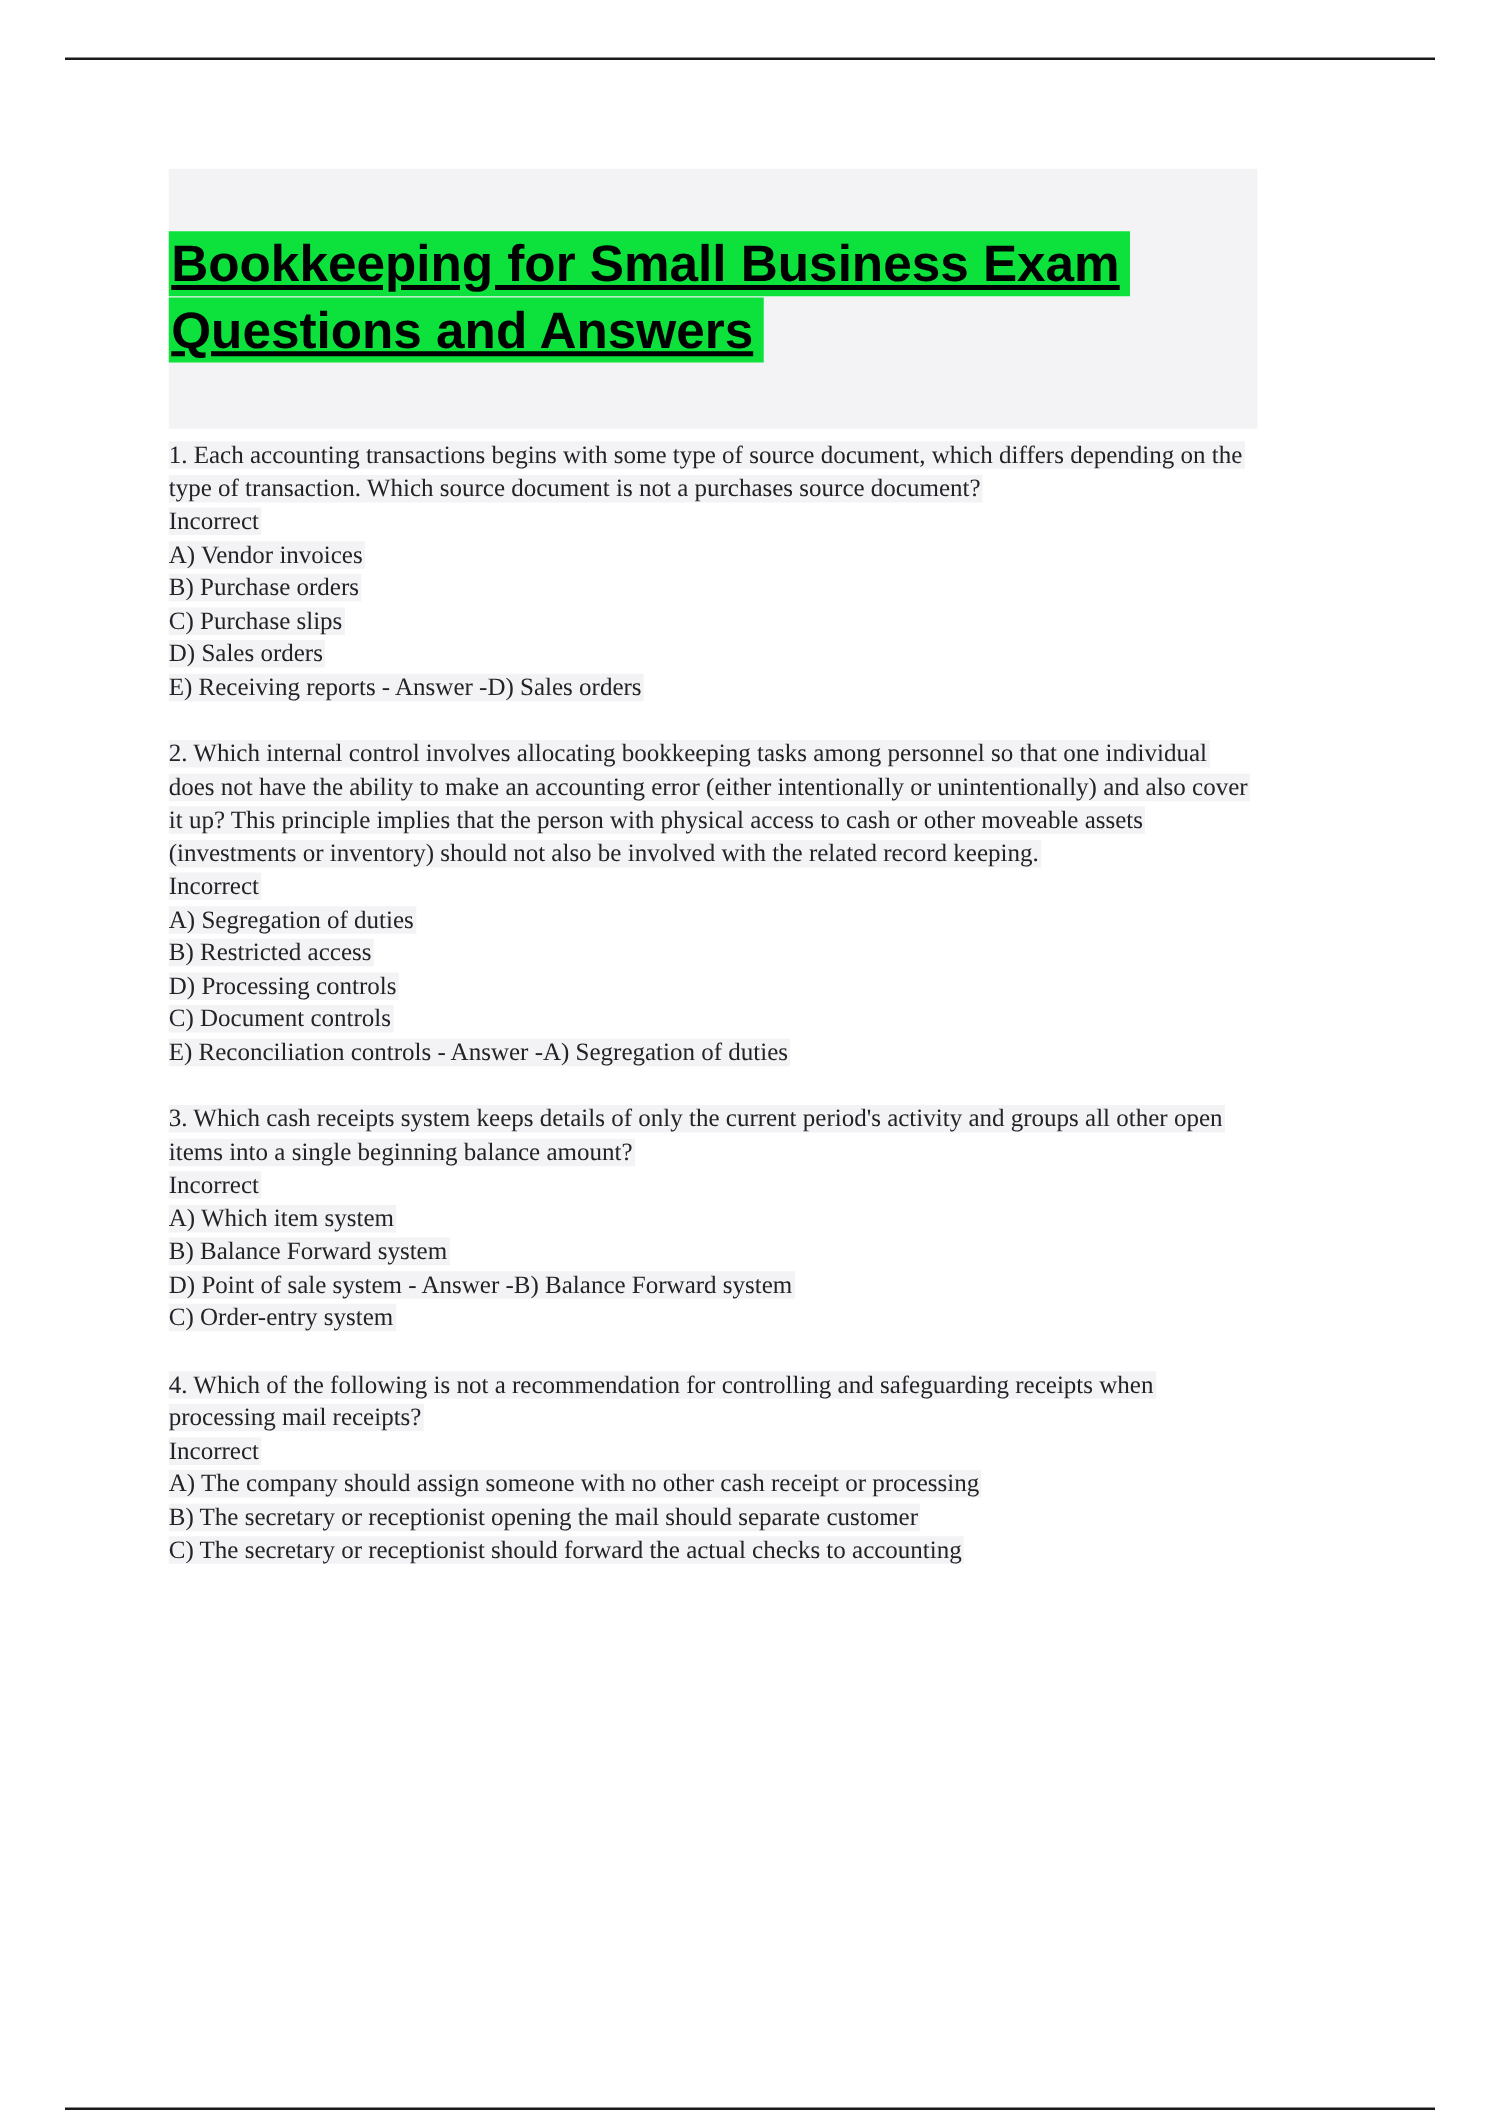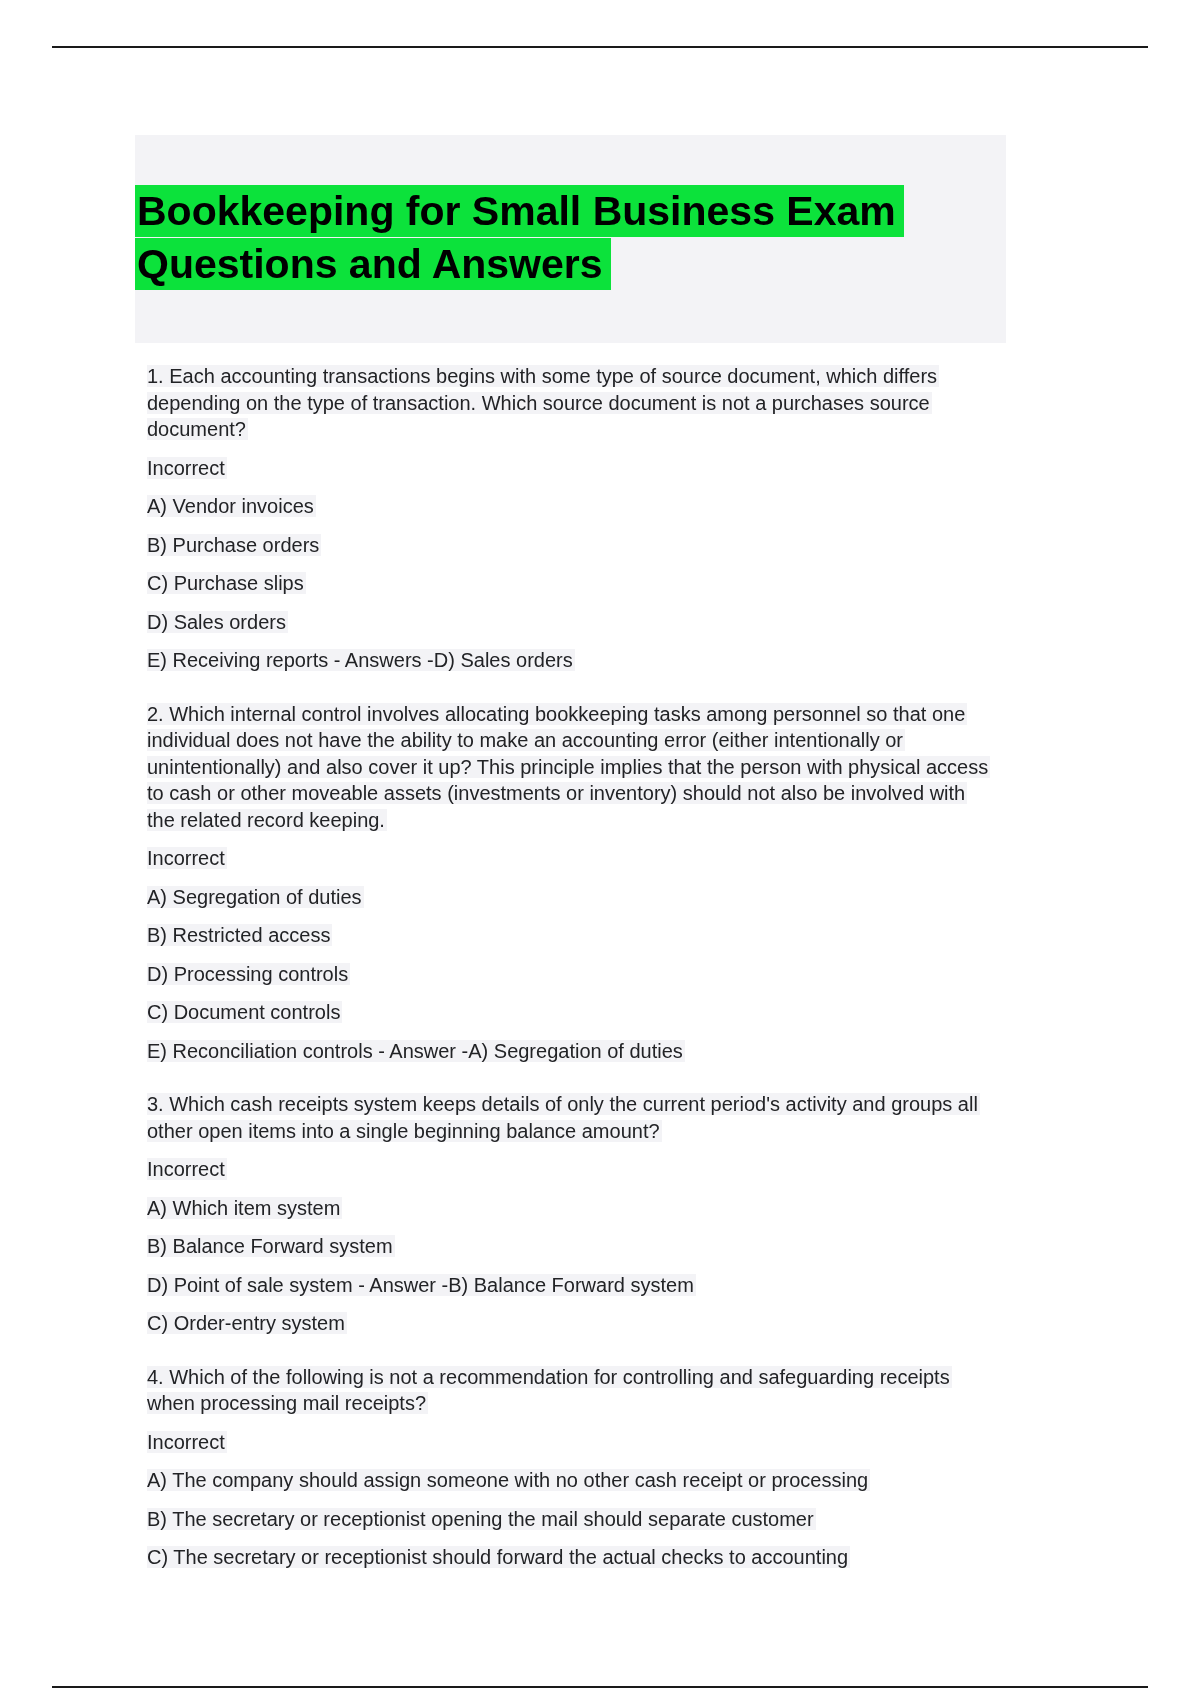--- a/index.html
+++ b/index.html
@@ -33,37 +33,39 @@
   .title-block {
     background: #f3f3f6;
     padding: 50px 0 52px 0;
   }
   .page-title {
     margin: 0;
     font-size: 41px;
     line-height: 53px;
     font-weight: 700;
     color: #000000;
+    text-decoration: underline;
   }
   .page-title .hl {
     background: #0ce23b;
     -webkit-box-decoration-break: clone;
     box-decoration-break: clone;
     padding: 3px 8px 3px 2px;
   }
 
   .questions { padding-top: 8px; }
   .question { margin: 0 0 26px 0; }
   .question + .question { margin-top: 27px; }
 
   .line {
-    margin: 12px;
+    margin: 0;
     font-size: 20px;
     line-height: 26.5px;
     color: #222326;
+    font-family: Liberation Serif, serif;
   }
   .soft {
     background: #f3f3f6;
     -webkit-box-decoration-break: clone;
     box-decoration-break: clone;
     padding: 0 2px 0 0;
   }
 </style>
 </head>
 <body>
@@ -77,21 +79,21 @@
 
   <main class="questions">
   <section class="question">
     <p class="line q-text"><span class="soft">1. Each accounting transactions begins with some type of source document, which differs depending on the type of transaction. Which source document is not a purchases source document?</span></p>
     <p class="line q-status"><span class="soft">Incorrect</span></p>
     <div class="options">
           <p class="line"><span class="soft">A) Vendor invoices</span></p>
           <p class="line"><span class="soft">B) Purchase orders</span></p>
           <p class="line"><span class="soft">C) Purchase slips</span></p>
           <p class="line"><span class="soft">D) Sales orders</span></p>
-          <p class="line"><span class="soft">E) Receiving reports - Answers -D) Sales orders</span></p>
+          <p class="line"><span class="soft">E) Receiving reports - Answer -D) Sales orders</span></p>
         </div>
   </section>
 
   <section class="question">
     <p class="line q-text"><span class="soft">2. Which internal control involves allocating bookkeeping tasks among personnel so that one individual does not have the ability to make an accounting error (either intentionally or unintentionally) and also cover it up? This principle implies that the person with physical access to cash or other moveable assets (investments or inventory) should not also be involved with the related record keeping.</span></p>
     <p class="line q-status"><span class="soft">Incorrect</span></p>
     <div class="options">
           <p class="line"><span class="soft">A) Segregation of duties</span></p>
           <p class="line"><span class="soft">B) Restricted access</span></p>
           <p class="line"><span class="soft">D) Processing controls</span></p>

